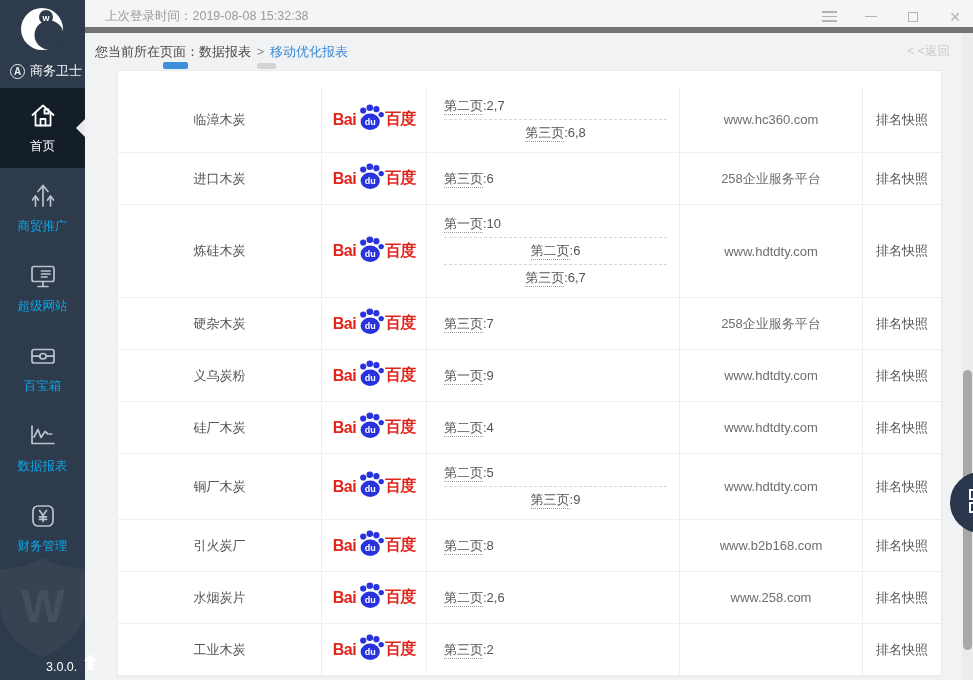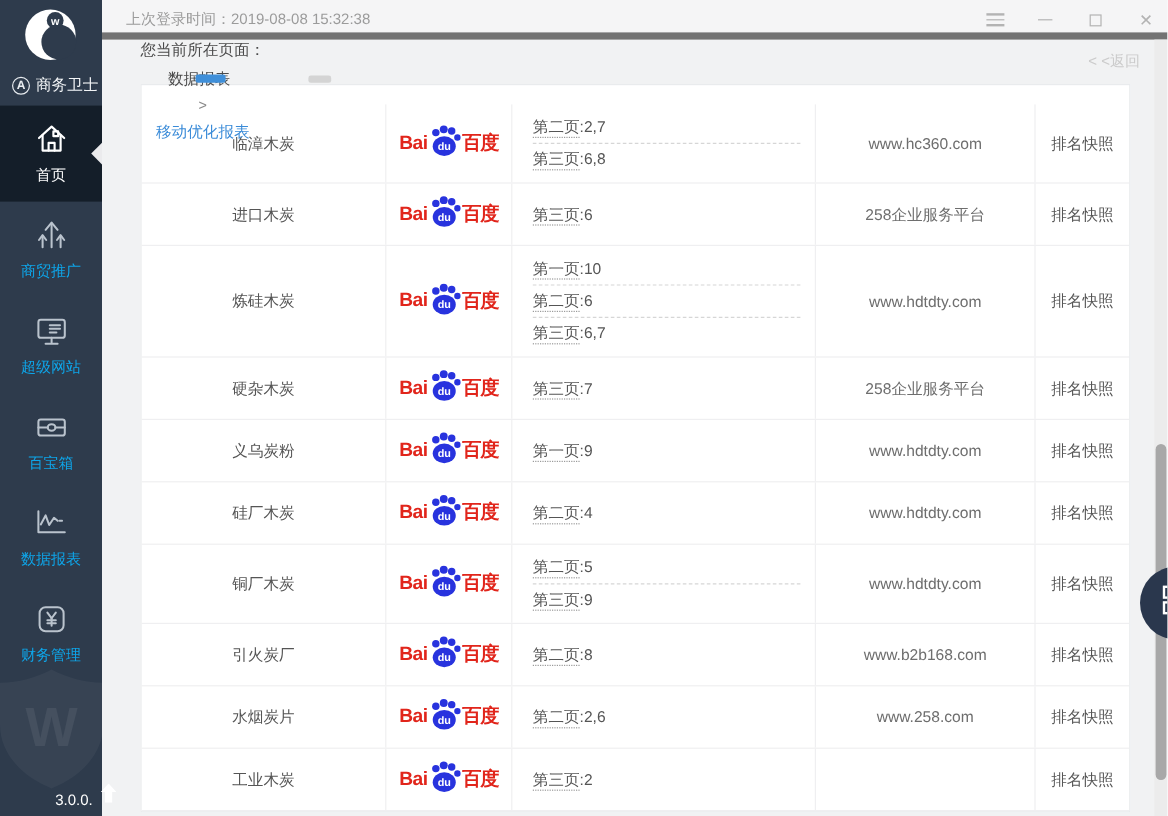--- a/index.html
+++ b/index.html
@@ -32,21 +32,21 @@
   .login-time { position:absolute; left:20px; top:0; height:33px; display:flex; align-items:center; font-size:12.5px; color:#9b9b9b; }
   .win-controls { position:absolute; right:10px; top:0; height:33px; display:flex; align-items:center; gap:26px; }
   .wc { width:16px; height:16px; display:flex; align-items:center; justify-content:center; cursor:pointer; }
   .wc-menu { flex-direction:column; gap:3px; }
   .wc-menu i { display:block; width:15px; height:1.5px; background:#b3b3b3; }
   .wc-min i { display:block; width:12px; height:1.6px; background:#b3b3b3; }
   .wc-max i { display:block; width:10px; height:10px; border:1.5px solid #b3b3b3; }
   .wc-close { color:#b3b3b3; font-size:14px; line-height:1; }
 
   
-  .breadcrumb { position:absolute; left:117px; top:33px; height:37px; display:flex; align-items:center; gap:6px; font-size:13px; z-index:3;flex-direction:column; }
+  .breadcrumb { position:absolute; left:95px; top:33px; height:37px; display:flex; align-items:center; gap:6px; font-size:13px; z-index:3; }
   .bc-plain { color:#4a4a4a; }
   .bc-sep { color:#8a8a8a; font-size:12px; }
   .bc-current { color:#3a8bd8; cursor:pointer; }
   .back-link { position:absolute; right:23px; top:33px; height:37px; display:flex; align-items:center; font-size:12.5px; color:#cbcbcb; cursor:pointer; z-index:3; }
 
   
   .pill-blue { position:absolute; left:163px; top:62px; width:25px; height:7px; background:#3f8fd9; border-radius:2px; z-index:4; }
   .pill-gray { position:absolute; left:257px; top:63px; width:19px; height:6px; background:#d4d4d4; border-radius:2px; z-index:4; }
 
   
@@ -55,21 +55,21 @@
             border-top:1px solid #ededf0; border-bottom:1px solid #ededf0; align-items:center; }
   .h-cell { text-align:center; color:#b9bfc6; font-size:14px; letter-spacing:1px; }
   .t-row { display:grid; grid-template-columns:203px 105px 253px 183px 79px; border-bottom:1px solid #efeff1; min-height:52px; }
   .t-row.lines-2 { min-height:64px; }
   .t-row.lines-3 { min-height:92px; }
   .cell { display:flex; align-items:center; justify-content:center; font-size:13px; color:#555; }
   .t-row .cell + .cell { border-left:1px solid #efeff1; }
   .cell-rank { justify-content:flex-start; padding:6px 12px 6px 17px; }
   .ranks { width:100%; }
   .rank-line { line-height:26px; color:#555; text-align:left; cursor:pointer; }
-  .rank-line + .rank-line { border-top:1px dashed #d6d6d6; }
+  .rank-line + .rank-line { border-top:1px dashed #d6d6d6;text-align:center; }
   .pg { border-bottom:1px dotted #9a9a9a; padding-bottom:1px; }
   .src-text { color:#6e6e6e; }
   .view-link { cursor:pointer; color:#555; }
 
   
   .bd { display:flex; align-items:center; gap:1px; cursor:default; }
   .bd-bai { color:#e1251b; font-weight:bold; font-size:16px; letter-spacing:-0.5px; }
   .bd-cjk { color:#e1251b; font-weight:bold; font-size:16px; letter-spacing:-1px;text-align:right; }
   .bd-paw { width:27px; height:27px; margin-top:-4px; }
 

